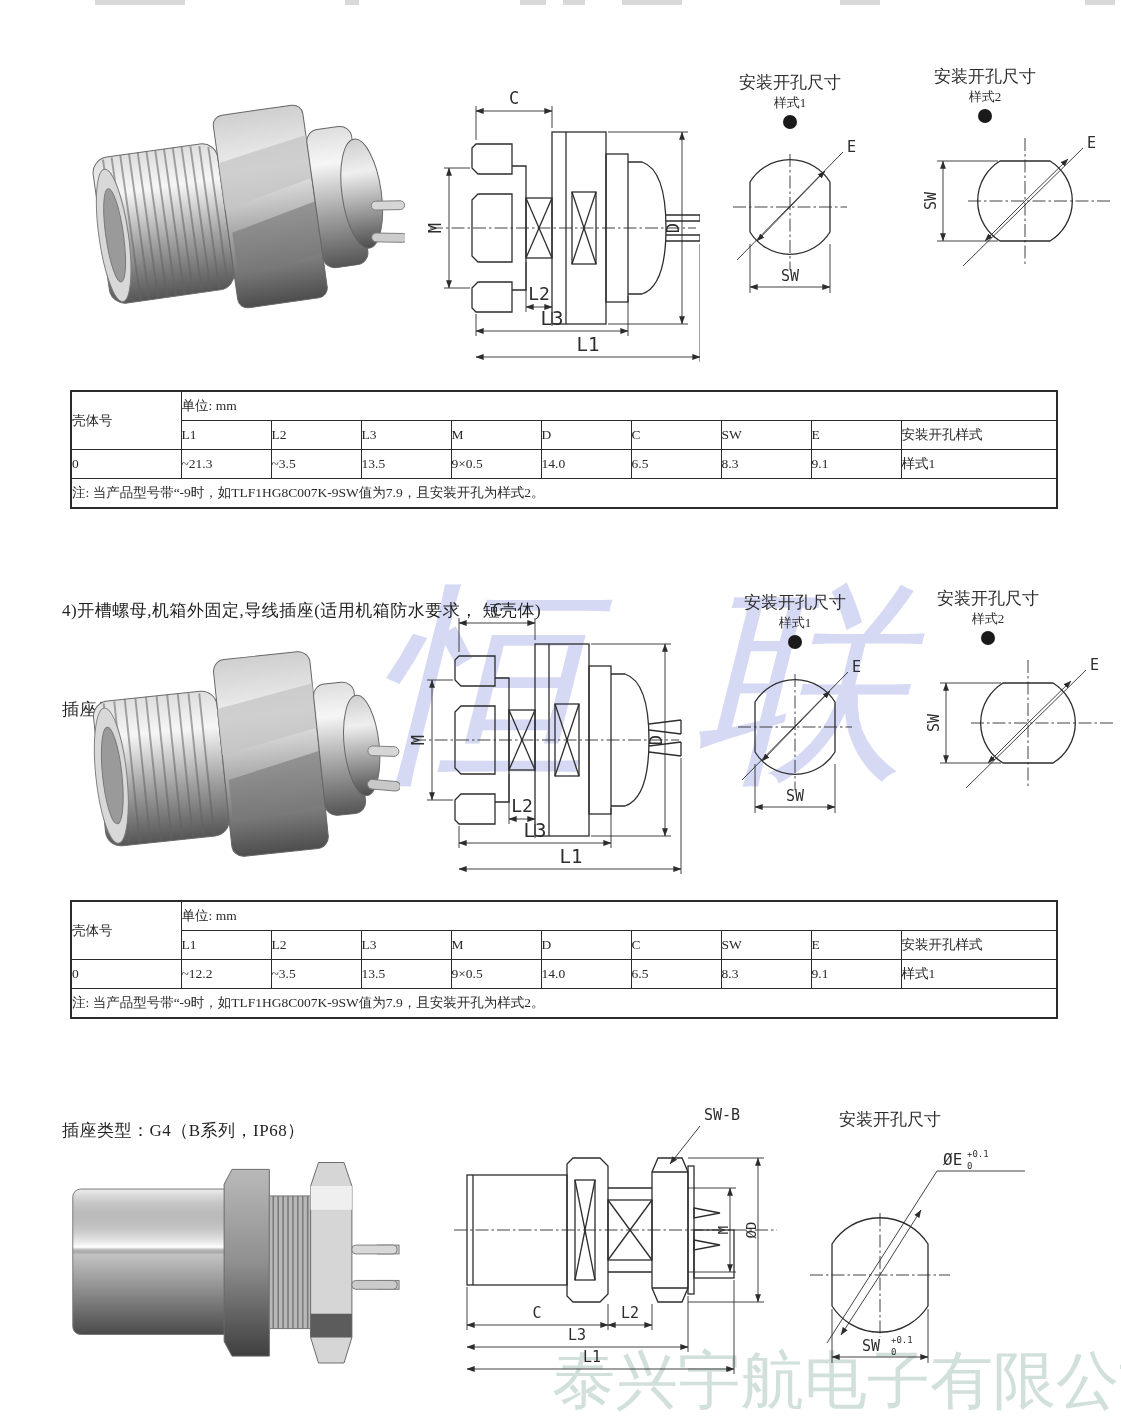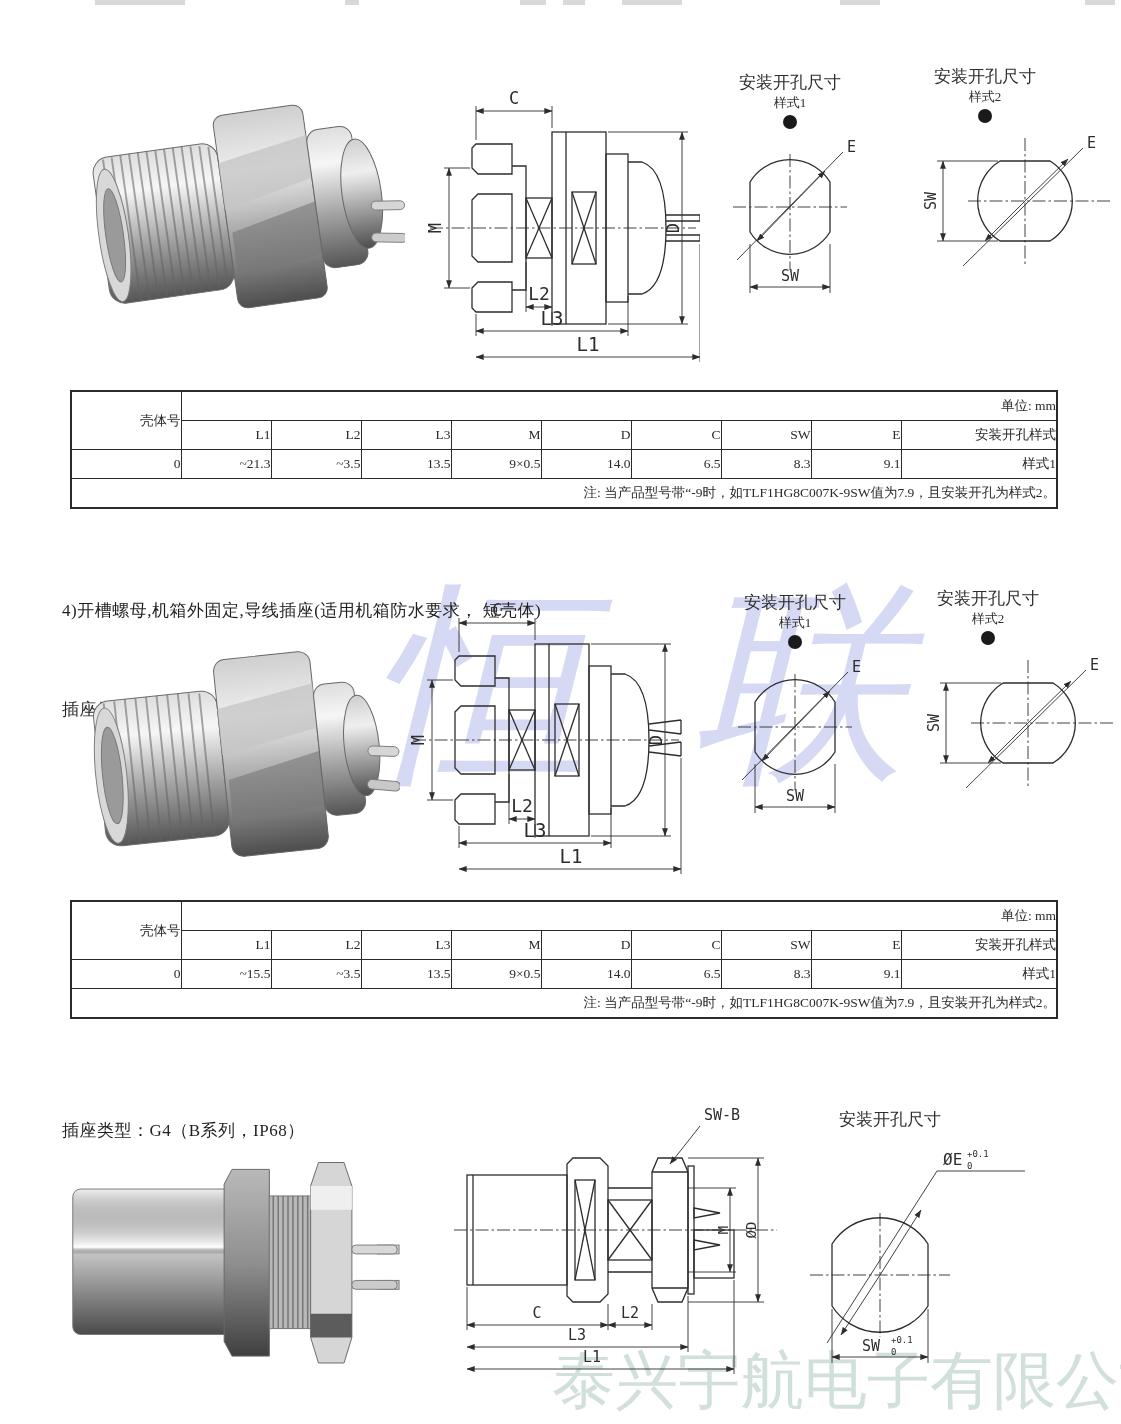--- a/index.html
+++ b/index.html
@@ -5,21 +5,21 @@
   html,body{margin:0;padding:0;background:#888;}
   .page{position:relative;width:1121px;height:1424px;background:#ffffff;overflow:hidden;
         font-family:"Liberation Serif","DejaVu Serif",serif;color:#2e2e2e;}
   .abs{position:absolute;}
   
   .frag{position:absolute;top:0;height:5px;background:#b9b9b9;opacity:.55;}
   
   .heading{font-size:17px;color:#1f1f1f;letter-spacing:.5px;line-height:33px;white-space:pre;}
   
   table.spec{border-collapse:collapse;table-layout:fixed;width:986px;background:#fff;}
-  table.spec td{border:1px solid #2b2b2b;text-align:right;font-size:13.5px;color:#2a2a2a;
+  table.spec td{border:1px solid #2b2b2b;text-align:left;font-size:13.5px;color:#2a2a2a;
                 padding:0;height:28px;overflow:hidden;white-space:nowrap;}
   table.spec{border:2px solid #2b2b2b;}
   td.hrow{height:34px;}
   td.drow{height:30px;}
   td.nrow{height:28px;font-size:13.5px;}
   
   svg text{font-family:"DejaVu Sans Mono","Liberation Mono",monospace;fill:#2d2d2d;}
   svg text.cjk{font-family:"Liberation Serif","DejaVu Serif",serif;}
   .ln{stroke:#2d2d2d;stroke-width:1.3;fill:none;}
   .thin{stroke:#2d2d2d;stroke-width:.9;fill:none;}
@@ -378,21 +378,21 @@
         <td class="hrow">L3</td>
         <td class="hrow">M</td>
         <td class="hrow">D</td>
         <td class="hrow">C</td>
         <td class="hrow">SW</td>
         <td class="hrow">E</td>
         <td class="hrow">安装开孔样式</td>
       </tr>
       <tr>
         <td class="drow">0</td>
-        <td class="drow">~15.5</td>
+        <td class="drow">~12.2</td>
         <td class="drow">~3.5</td>
         <td class="drow">13.5</td>
         <td class="drow">9×0.5</td>
         <td class="drow">14.0</td>
         <td class="drow">6.5</td>
         <td class="drow">8.3</td>
         <td class="drow">9.1</td>
         <td class="drow">样式1</td>
       </tr>
       <tr>

